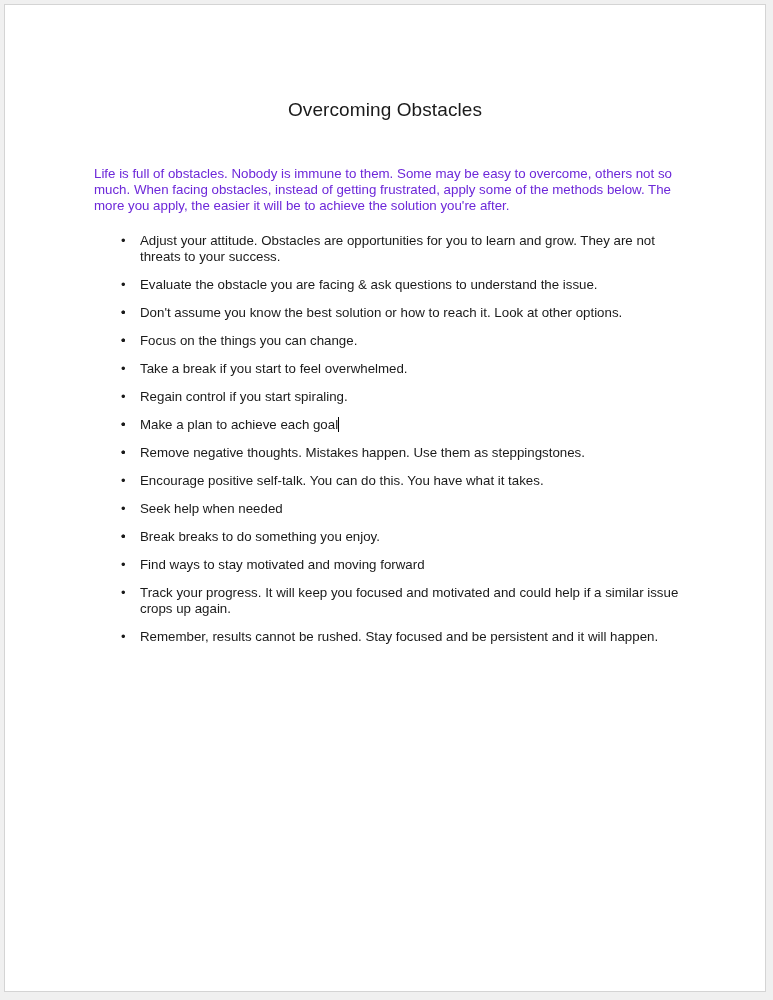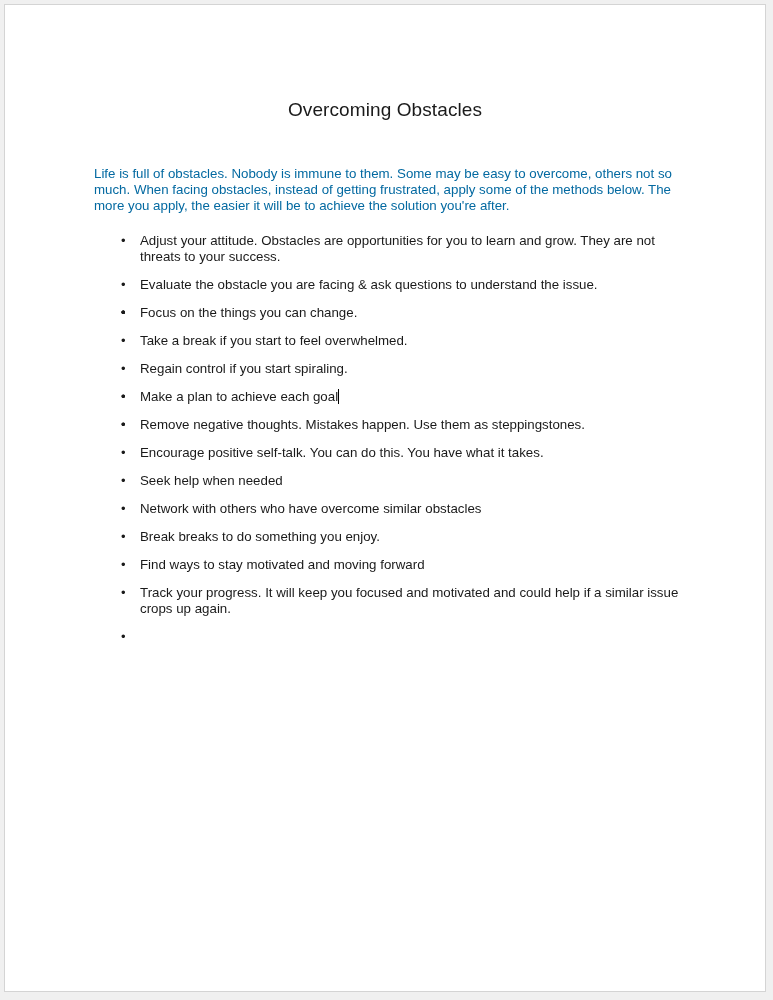--- a/index.html
+++ b/index.html
@@ -38,21 +38,21 @@
       font-weight: normal;
     }
     .intro {
       position: absolute;
       left: 89px;
       top: 161px;
       width: 600px;
       font-size: 13.3px;
       line-height: 16px;
       margin: 0;
-      color: #0369a1;
+      color: #6d28d9;
     }
     .list {
       position: absolute;
       left: 89px;
       top: 228px;
       width: 600px;
       margin: 0;
       padding: 0;
       list-style: none;
     }
@@ -83,30 +83,30 @@
 </head>
 <body>
 
 <div class="page">
   <h1 class="title">Overcoming Obstacles</h1>
   <p class="intro">Life is full of obstacles. Nobody is immune to them. Some may be easy to overcome, others not so much. When facing obstacles, instead of getting frustrated, apply some of the methods below. The more you apply, the easier it will be to achieve the solution you're after.</p>
   <ul class="list">
     <li class="list-item"><span class="bullet">•</span><span>Adjust your attitude. Obstacles are opportunities for you to learn and grow. They are not threats to your success.</span></li>
     <li class="list-item"><span class="bullet">•</span><span>Evaluate the obstacle you are facing &amp; ask questions to understand the issue.</span></li>
     <li class="list-item"><span class="bullet">•</span></li>
-    <li class="list-item"><span class="bullet">•</span></li>
+    <li class="list-item"><span class="bullet">•</span><span>Don't assume you know the best solution or how to reach it. Look at other options.</span></li>
     <li class="list-item"><span class="bullet">•</span></li>
     <li class="list-item"><span class="bullet">•</span><span>Focus on the things you can change.</span></li>
     <li class="list-item"><span class="bullet">•</span><span>Take a break if you start to feel overwhelmed.</span></li>
     <li class="list-item"><span class="bullet">•</span><span>Regain control if you start spiraling.</span></li>
     <li class="list-item"><span class="bullet">•</span></li>
     <li class="list-item"><span class="bullet">•</span><span>Make a plan to achieve each goal</span><span class="caret"></span></li>
     <li class="list-item"><span class="bullet">•</span></li>
     <li class="list-item"><span class="bullet">•</span><span>Remove negative thoughts. Mistakes happen. Use them as steppingstones.</span></li>
     <li class="list-item"><span class="bullet">•</span><span>Encourage positive self-talk. You can do this. You have what it takes.</span></li>
     <li class="list-item"><span class="bullet">•</span><span>Seek help when needed</span></li>
-    <li class="list-item"><span class="bullet">•</span><span>Network with others who have overcome similar obstacles</span></li>
+    <li class="list-item"><span class="bullet">•</span></li>
     <li class="list-item"><span class="bullet">•</span><span>Break breaks to do something you enjoy.</span></li>
     <li class="list-item"><span class="bullet">•</span><span>Find ways to stay motivated and moving forward</span></li>
     <li class="list-item"><span class="bullet">•</span><span>Track your progress. It will keep you focused and motivated and could help if a similar issue crops up again.</span></li>
-    <li class="list-item"><span class="bullet">•</span></li>
+    <li class="list-item"><span class="bullet">•</span><span>Remember, results cannot be rushed. Stay focused and be persistent and it will happen.</span></li>
   </ul>
 </div>
 
 </body></html>

